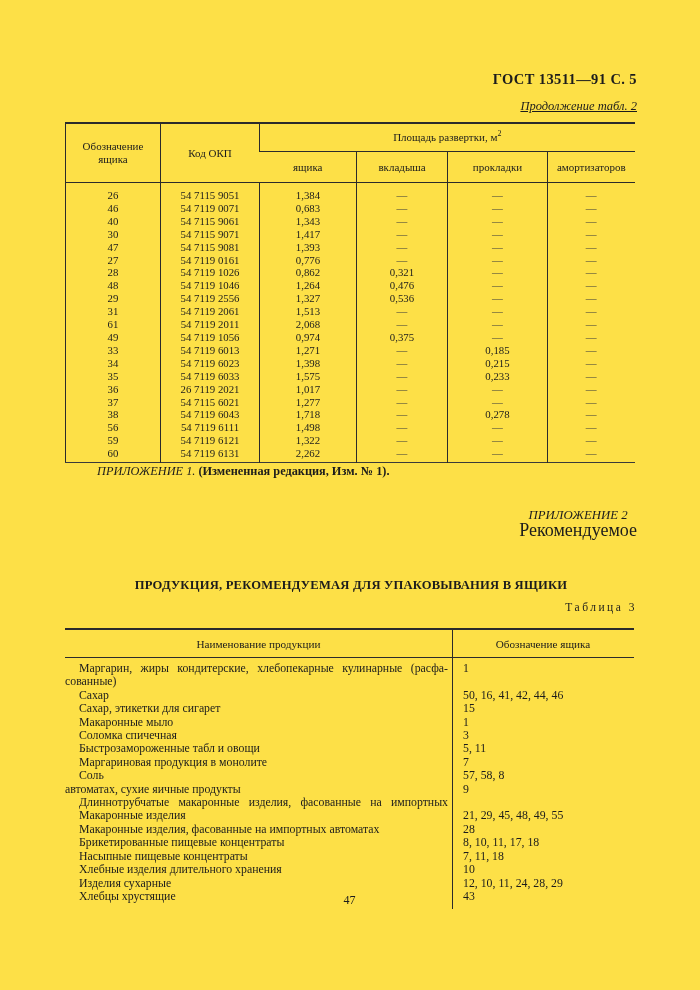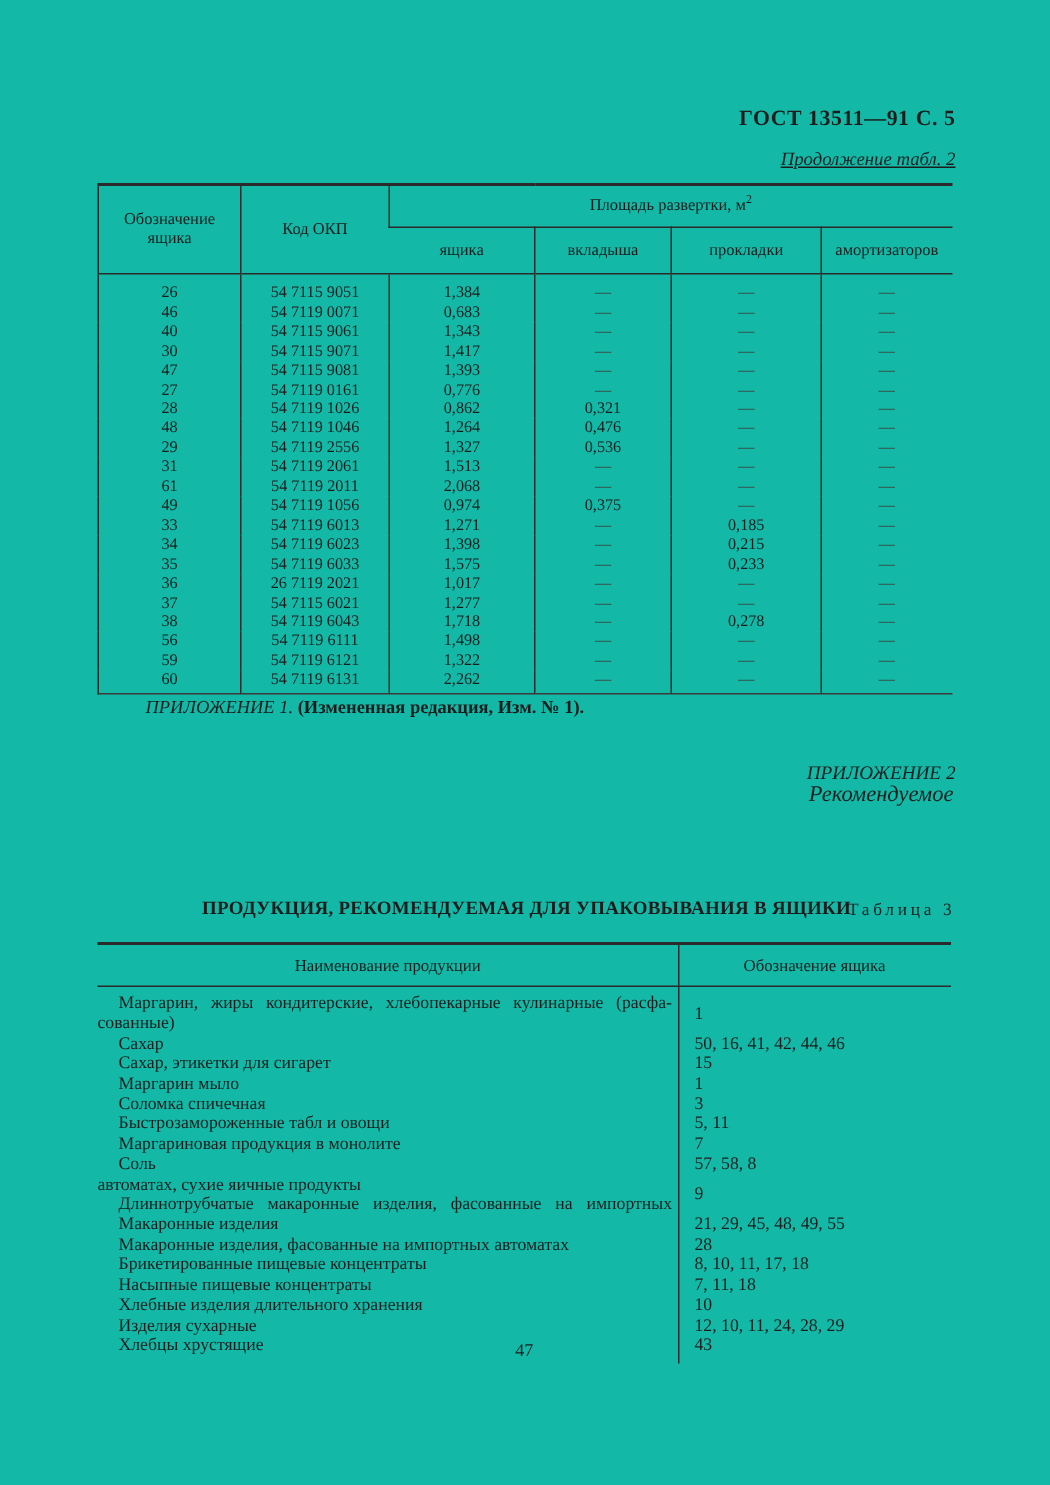--- a/index.html
+++ b/index.html
@@ -1,20 +1,20 @@
 <!DOCTYPE html>
 <html><head>
 <meta charset="utf-8">
 <style>
   html,body{margin:0;padding:0;background:#e8e8e8;}
   .page{
     position:relative;
     width:700px;height:990px;
     margin:0 auto;
-    background:#14b8a6;
+    background:#fde047;
     color:#1c1c1c;
     font-family:"Liberation Serif", serif;
     overflow:hidden;
   }
   
   .doc-ref{
     position:absolute; top:71px; right:63px;
     font-size:14.5px; font-weight:bold; letter-spacing:.4px;
     white-space:nowrap;
   }
@@ -63,24 +63,24 @@
     position:absolute; left:97px; top:464px;
     font-size:12.3px; white-space:nowrap;
   }
   .appendix1 .it{font-style:italic;}
   .appendix1 .bd{font-weight:bold;}
   .appendix2{
     position:absolute; right:63px; top:508px;
     text-align:center;
   }
   .appendix2 .lbl{font-weight:normal; font-style:italic; font-size:12.8px; line-height:15px;}
-  .appendix2 .sub{font-style:italic; font-size:15px; line-height:15px;}
+  .appendix2 .sub{font-size:18px; line-height:15px;}
   
   .section-title{
-    position:absolute; left:65px; top:598px; width:572px;
+    position:absolute; left:65px; top:578px; width:572px;
     text-align:center; font-weight:bold; font-size:12.6px; letter-spacing:.2px;
   }
   .t3-caption{
     position:absolute; top:601px; right:63px;
     font-size:11.5px; letter-spacing:2.5px; white-space:nowrap;
   }
   .table3{
     position:absolute; left:65px; top:628px; width:569px;
     border-top:2px solid #2b2b2b;
     font-size:11.8px;
@@ -90,21 +90,21 @@
     background:#2b2b2b;
   }
   .t3-head{
     display:flex; align-items:center;
     border-bottom:1px solid #2b2b2b;
     height:27px; font-size:11.2px;
   }
   .t3-head .h-name{flex:0 0 387px; text-align:center;}
   .t3-head .h-box{flex:1; text-align:center;}
   .t3-body{padding-top:4px; padding-bottom:6px;}
-  .t3-row{display:flex; align-items:center;}
+  .t3-row{display:flex; align-items:flex-start;}
   .t3-name{flex:0 0 387px; box-sizing:border-box; padding-right:4px; line-height:13.4px;}
   .t3-line.first{text-indent:14px;}
   .t3-line.just{text-align:justify; text-align-last:justify;}
   .t3-val{flex:1; padding-left:11px; line-height:13.4px; white-space:nowrap;}
   
   .page-number{
     position:absolute; left:65px; top:893px; width:569px;
     text-align:center; font-size:12px;
   }
 </style>
@@ -346,21 +346,21 @@
           <div class="t3-val">50, 16, 41, 42, 44, 46</div>
         </div>
         <div class="t3-row">
           <div class="t3-name">
             <div class="t3-line first">Сахар, этикетки для сигарет</div>
           </div>
           <div class="t3-val">15</div>
         </div>
         <div class="t3-row">
           <div class="t3-name">
-            <div class="t3-line first">Маргарин мыло</div>
+            <div class="t3-line first">Макаронные мыло</div>
           </div>
           <div class="t3-val">1</div>
         </div>
         <div class="t3-row">
           <div class="t3-name">
             <div class="t3-line first">Соломка спичечная</div>
           </div>
           <div class="t3-val">3</div>
         </div>
         <div class="t3-row">

